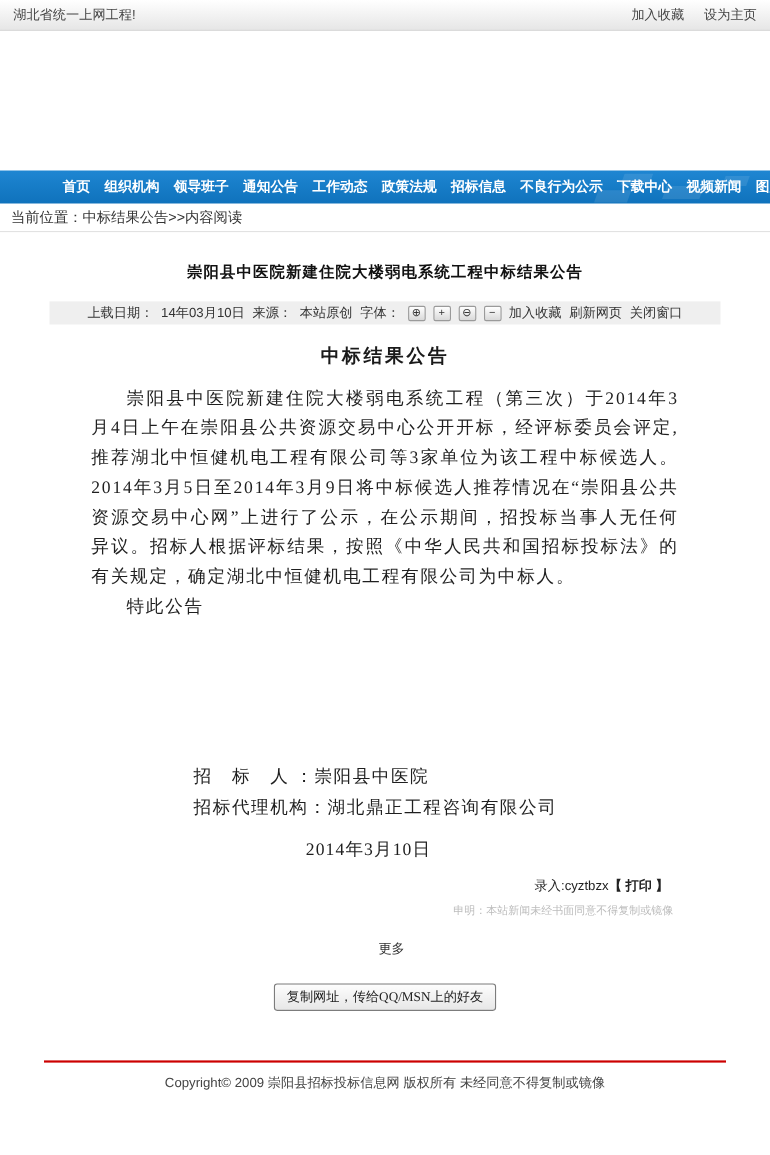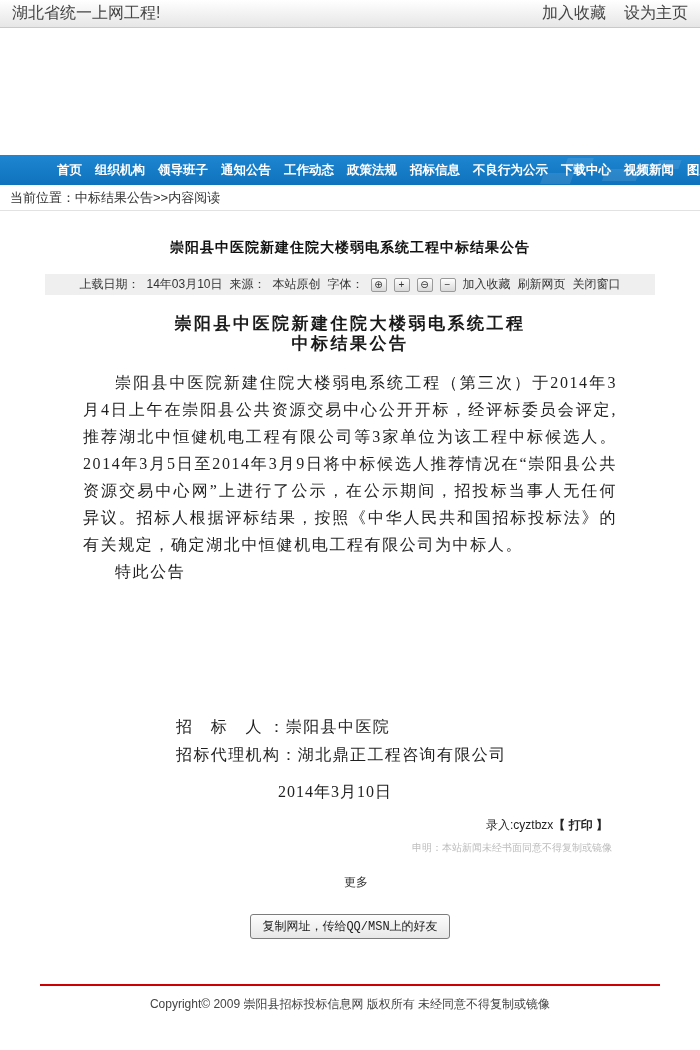--- a/index.html
+++ b/index.html
@@ -7,21 +7,21 @@
   body {
     height:1050px; position:relative; overflow:hidden;
     font-family:"Liberation Sans","DejaVu Sans",sans-serif; color:#333;
   }
 
   
   .topbar {
     height:28px; background:linear-gradient(#ffffff,#e6e6e6);
     border-bottom:1px solid #c9c9c9;
     display:flex; justify-content:space-between; align-items:center;
-    padding:0 12px; font-size:16px; color:#444;
+    padding:0 12px; font-size:12px; color:#444;
   }
   .topbar-links { display:flex; gap:18px; }
   .topbar-links a { color:#444; text-decoration:none; cursor:pointer; }
 
   .banner-space { height:127px; background:#fff; }
 
   
   .nav {
     height:30px; background:linear-gradient(#1e86d2,#0f72bc);
     position:relative; overflow:hidden;
@@ -97,21 +97,21 @@
   .disclaimer { margin-top:7px; text-align:right; padding-right:88px; font-size:10px; color:#bcbcbc; }
 
   .more-line { margin-top:19px; text-align:center; padding-left:12px; font-size:12px; }
   .more-line a { color:#333; text-decoration:none; cursor:pointer; }
 
   .share-line { margin-top:23px; text-align:center; }
   .share-btn {
     font-size:12px; color:#222; padding:3px 11px;
     border:1px solid #7c7c7c; border-radius:3px;
     background:linear-gradient(#fdfdfd,#e7e7e7); cursor:pointer;
-    font-family:Liberation Mono, monospace;
+    font-family:Liberation Serif, serif;
   }
 
   .red-divider { margin:45px 40px 0; border:0; border-top:2px solid #cc0000; }
 
   .footer { margin-top:9px; text-align:center; font-size:12px; color:#444; line-height:19px; }
 </style>
 </head>
 <body>
 
 <div class="topbar">
@@ -159,21 +159,20 @@
   <span class="icon-btn">⊕</span>
   <span class="icon-btn">+</span>
   <span class="icon-btn">⊖</span>
   <span class="icon-btn">−</span>
   <a>加入收藏</a>
   <a>刷新网页</a>
   <a>关闭窗口</a>
 </div>
 
 <div class="article-title">
-  <div>崇阳县中医院新建住院大楼弱电系统工程</div>
   <div>中标结果公告</div>
 </div>
 
 <div class="article-body">
   <p>崇阳县中医院新建住院大楼弱电系统工程（第三次）于2014年3月4日上午在崇阳县公共资源交易中心公开开标，经评标委员会评定,推荐湖北中恒健机电工程有限公司等3家单位为该工程中标候选人。2014年3月5日至2014年3月9日将中标候选人推荐情况在“崇阳县公共资源交易中心网”上进行了公示，在公示期间，招投标当事人无任何异议。招标人根据评标结果，按照《中华人民共和国招标投标法》的有关规定，确定湖北中恒健机电工程有限公司为中标人。</p>
   <p>特此公告</p>
 </div>
 
 <div class="bid-info">
   <div><span>招　标　人 ：</span><span>崇阳县中医院</span></div>

